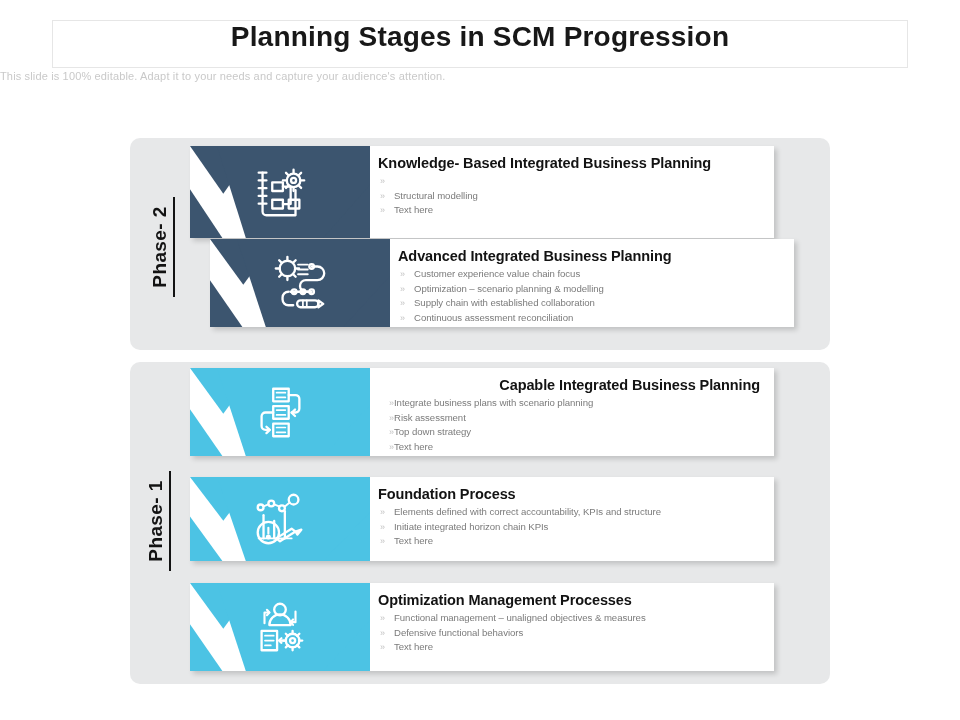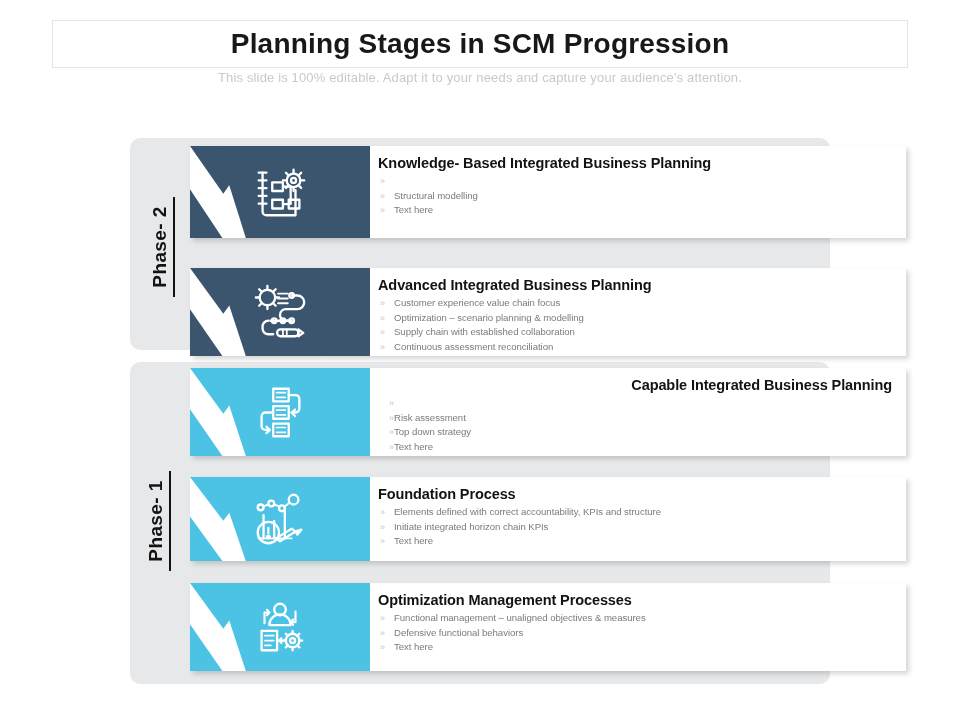--- a/index.html
+++ b/index.html
@@ -19,38 +19,37 @@
   
   .title-box {
     position: absolute;
     left: 52px;
     top: 20px;
     width: 856px;
     height: 48px;
     border: 1px solid #e6e6e6;
     box-sizing: border-box;
     display: flex;
-    align-items: center;
     justify-content: center;
     background: #ffffff;
   }
   .title-text {
     font-size: 28px;
     font-weight: 700;
     color: #181818;
     letter-spacing: 0.2px;
     white-space: nowrap;
   }
   .subtitle {
     position: absolute;
     left: 0;
     top: 70px;
     width: 960px;
-    text-align: center;
-    font-size: 13px;
+    text-align: left;
+    font-size: 11px;
     color: #c9c9c9;
     letter-spacing: 0.15px;
   }
 
   
   .phase-panel {
     position: absolute;
     background: #e7e8e9;
     border-radius: 10px;
   }
@@ -69,28 +68,28 @@
     padding-bottom: 2px;
     white-space: nowrap;
   }
   #phase2-label { left: 112px; top: 234px; width: 100px; text-align: center; }
   #phase1-label { left: 108px; top: 508px; width: 100px; text-align: center; }
 
   
   .row {
     position: absolute;
     left: 190px;
-    width: 716px;
+    width: 584px;
     background: #ffffff;
     box-shadow: 3px 3px 5px rgba(0,0,0,0.17);
     overflow: hidden;
     display: flex;
   }
   #row-0 { top: 146px; height: 92px; }
-  #row-1 { top: 268px; height: 88px; }
+  #row-1 { top: 239px; height: 88px; margin-left: 20px; }
   #row-2 { top: 368px; height: 88px; text-align: right; }
   #row-3 { top: 477px; height: 84px; }
   #row-4 { top: 583px; height: 88px; }
 
   
   .graphic {
     position: relative;
     width: 180px;
     flex: 0 0 180px;
     overflow: hidden;
@@ -288,20 +287,21 @@
         <path d="M25 32.5 h-8 a4 4 0 0 0 -4 4 v10 a4 4 0 0 0 4 4 h4"></path>
         <path d="M18 47.2 l3.5 3.3 l-3.5 3.3"></path>
       </svg>
     </div>
   </div>
   <div class="content">
     <div class="row-title">Capable Integrated Business Planning</div>
     <ul class="bullets">
       <li>
           <span class="chev">»</span>
+          <span>Integrate business plans with scenario planning</span>
         </li>
       <li>
           <span class="chev">»</span>
           <span>Risk assessment</span>
         </li>
       <li>
           <span class="chev">»</span>
           <span>Top down strategy</span>
         </li>
       <li>

